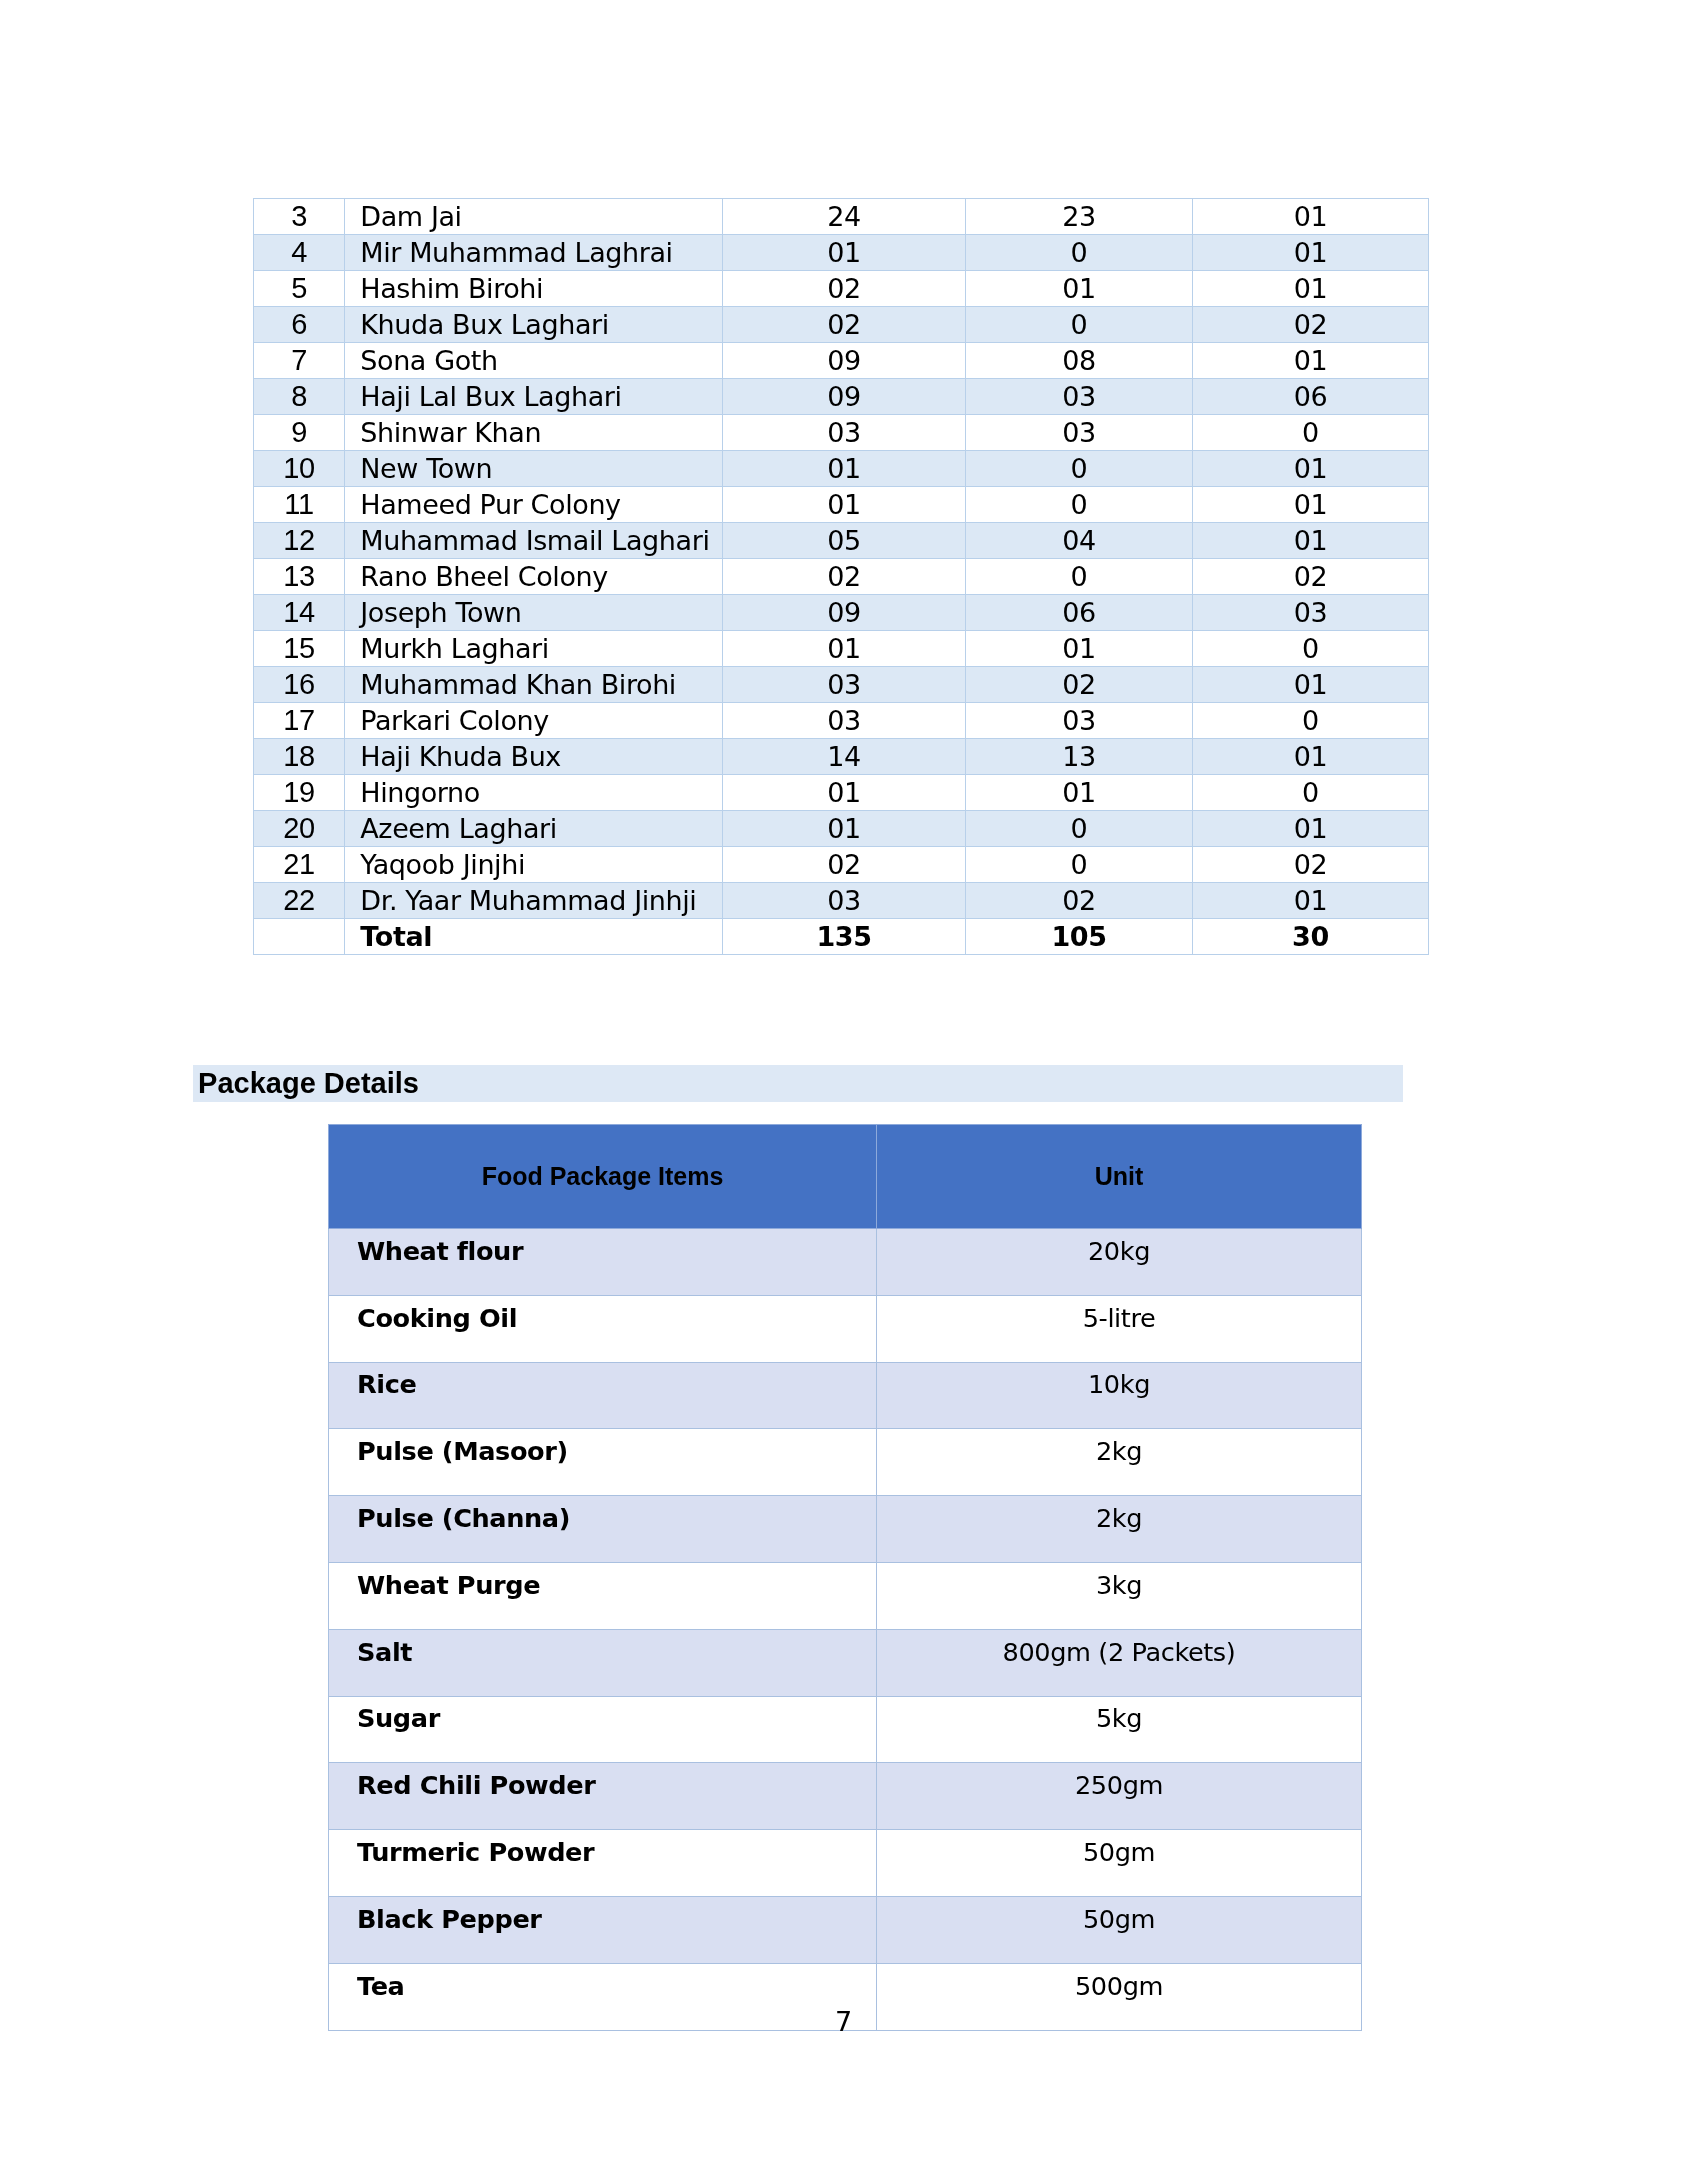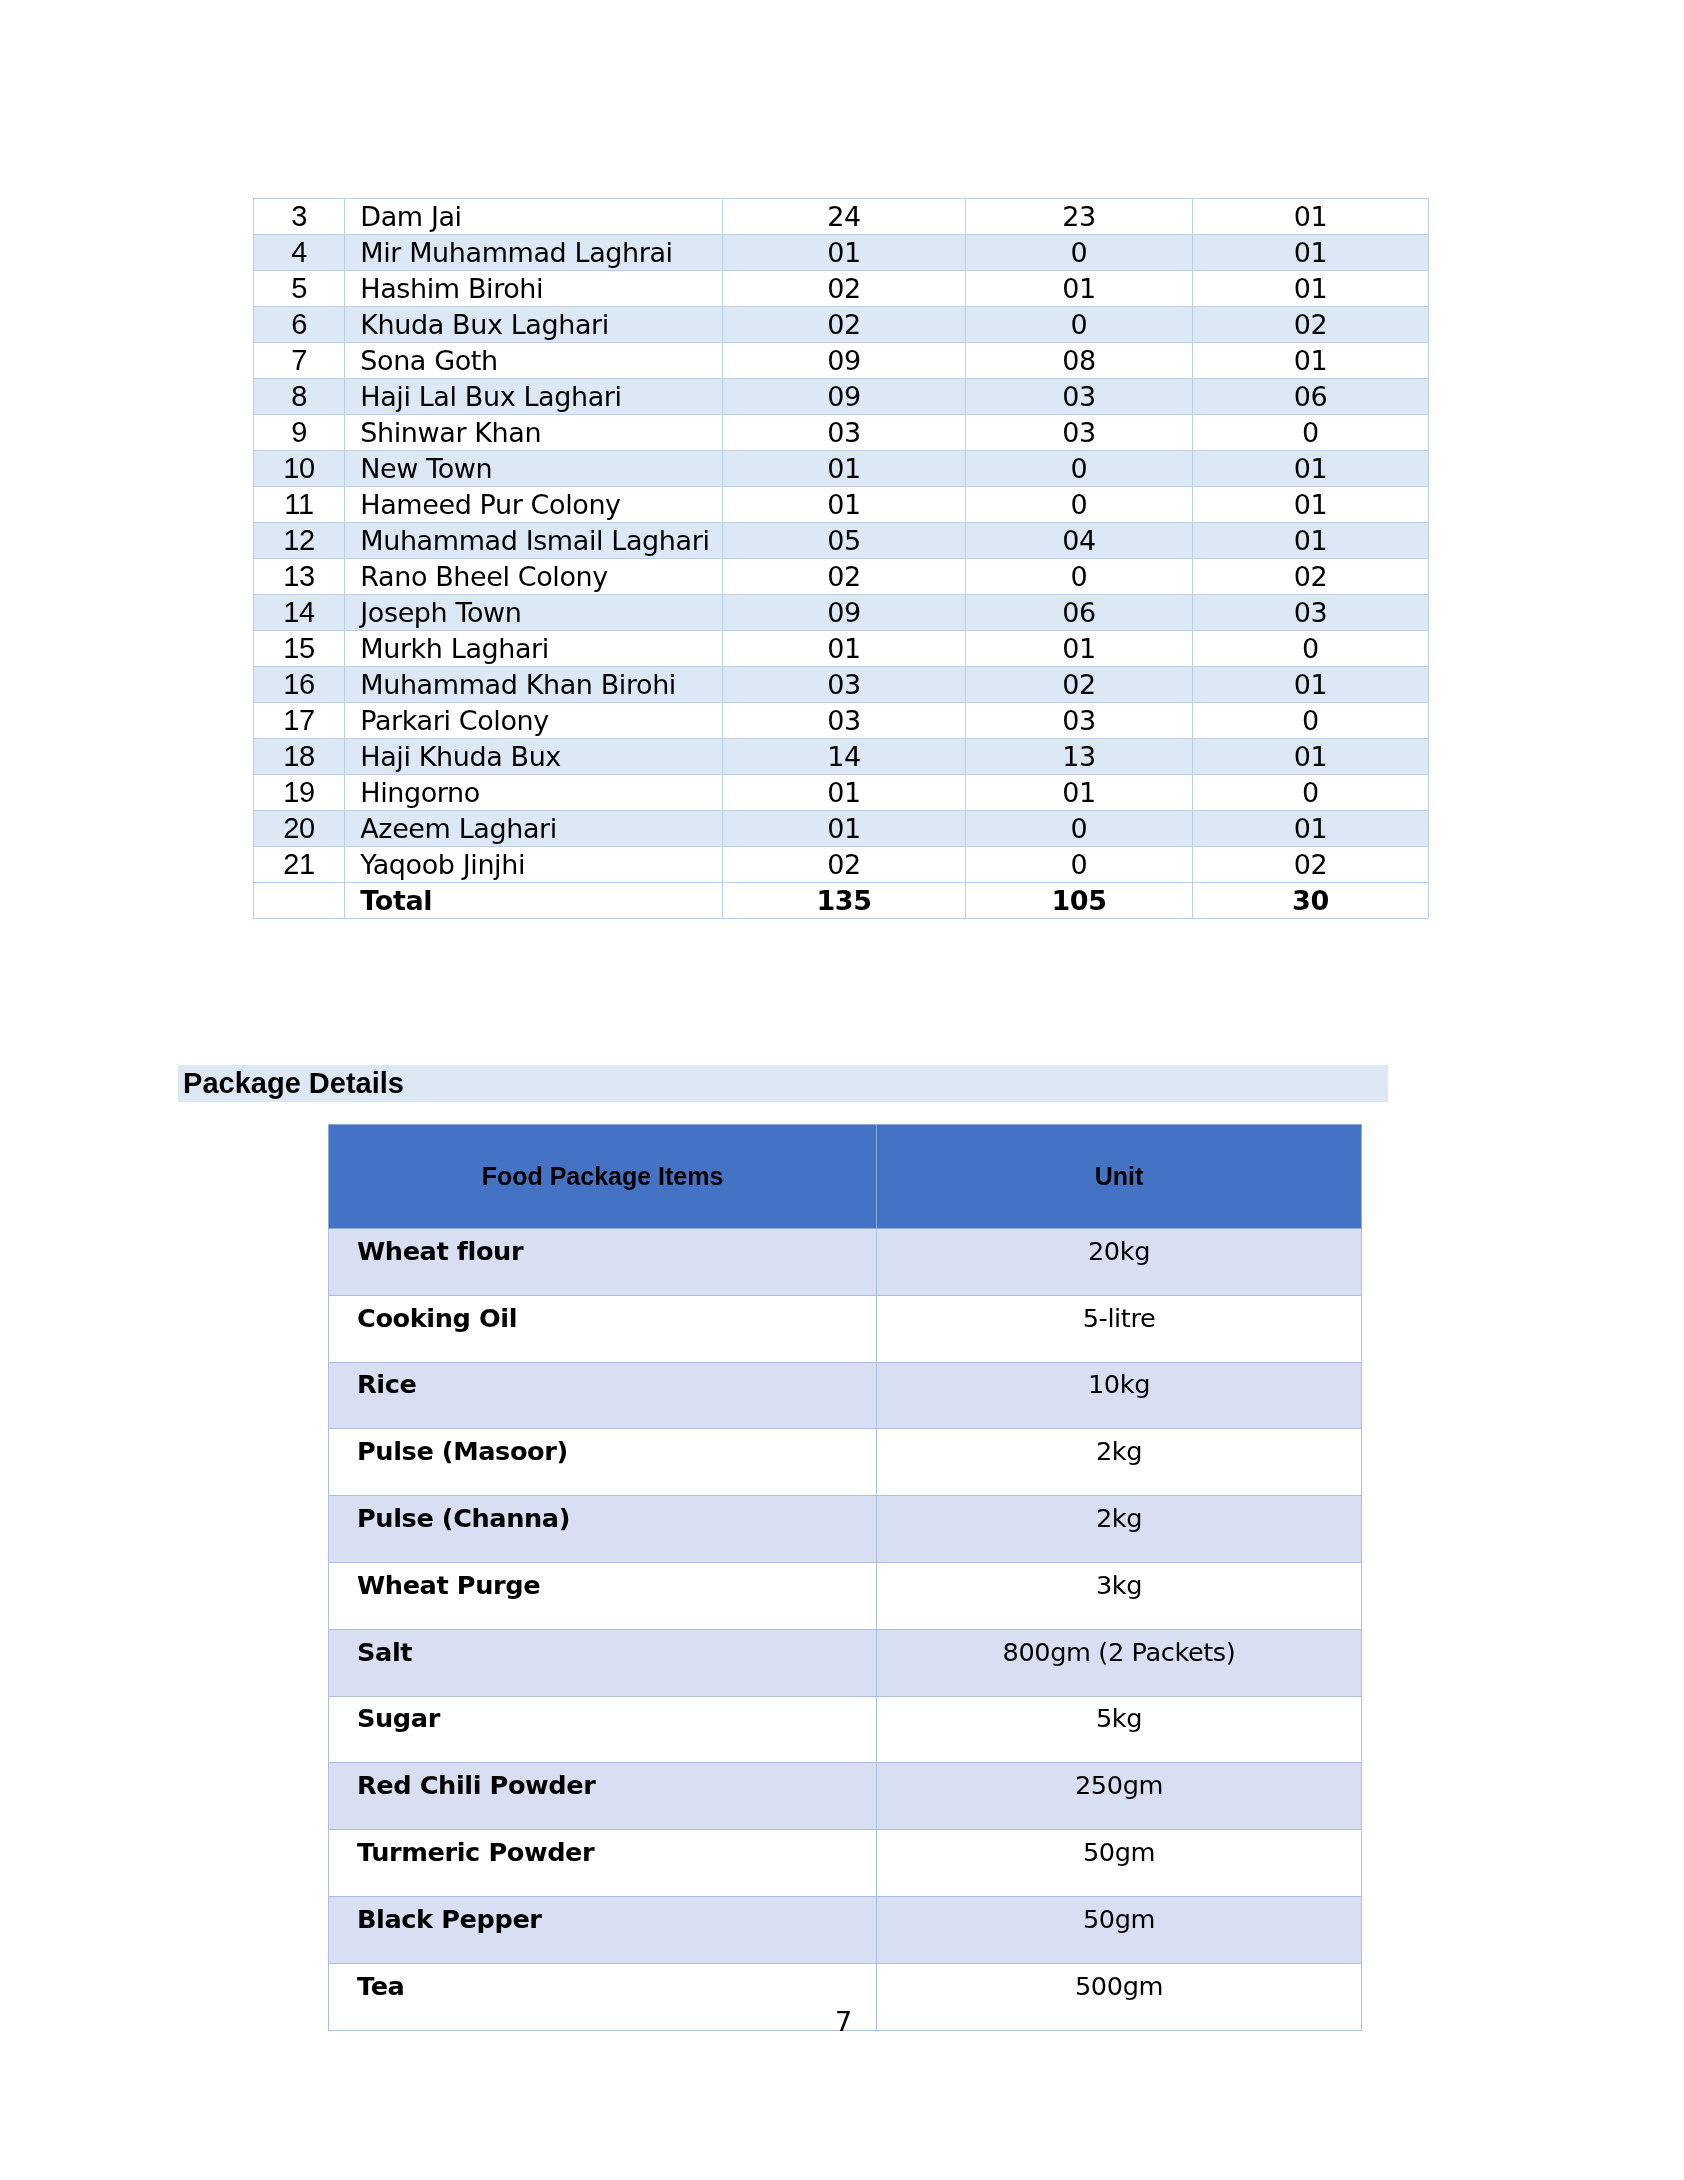--- a/index.html
+++ b/index.html
@@ -7,21 +7,21 @@
          font-family: "Liberation Sans", sans-serif; color: #000; }
   .tbl1 { position: absolute; left: 253px; top: 198px; width: 1175px;
           border-collapse: collapse; table-layout: fixed; }
   .tbl1 td { border: 1.7px solid #b8d0ea; height: 35px; padding: 0; font-size: 27px;
              font-family: "DejaVu Sans", sans-serif; letter-spacing: -0.4px; vertical-align: middle; }
   .tbl1 tr.alt td { background: #dce8f5; }
   .tbl1 td.sn { text-align: center; font-family: "Liberation Sans", sans-serif; font-size: 29px; }
   .tbl1 td.nm { padding-left: 15.3px; margin-left: 36px; }
   .tbl1 td.num { text-align: center; }
   .tbl1 tr.total td { font-weight: bold; }
-  .heading { position: absolute; left: 178px; top: 1065px; width: 1210px; height: 37px;
+  .heading { position: absolute; left: 193px; top: 1065px; width: 1210px; height: 37px;
              background: #dde8f5; }
   .heading span { position: absolute; left: 5.1px; top: 1.7px; font-size: 29px; font-weight: bold; }
   .tbl2 { position: absolute; left: 328px; top: 1124px; width: 1032px;
           border-collapse: collapse; table-layout: fixed; }
   .tbl2 th { background: #4472c4; height: 101px; font-size: 25px; font-weight: bold;
              color: #000; border: 1.7px solid #8eaadb; }
   .tbl2 td { height: 58px; border: 1.7px solid #a9c0e0; font-family: "DejaVu Sans", sans-serif;
              font-size: 25.6px; vertical-align: top; padding-top: 6.8px; letter-spacing: -0.4px; }
   .tbl2 tr.alt td { background: #d9dff2; }
   .tbl2 td.item { font-weight: bold; padding-left: 28px; }
@@ -167,20 +167,27 @@
         <td class="num">0</td>
         <td class="num">01</td>
       </tr>
       <tr>
         <td class="sn">21</td>
         <td class="nm">Yaqoob Jinjhi</td>
         <td class="num">02</td>
         <td class="num">0</td>
         <td class="num">02</td>
       </tr>
+      <tr class="alt">
+        <td class="sn">22</td>
+        <td class="nm">Dr. Yaar Muhammad Jinhji</td>
+        <td class="num">03</td>
+        <td class="num">02</td>
+        <td class="num">01</td>
+      </tr>
       <tr class="total">
         <td class="sn"></td>
         <td class="nm">Total</td>
         <td class="num">135</td>
         <td class="num">105</td>
         <td class="num">30</td>
       </tr>
     </tbody>
 </table>
 

